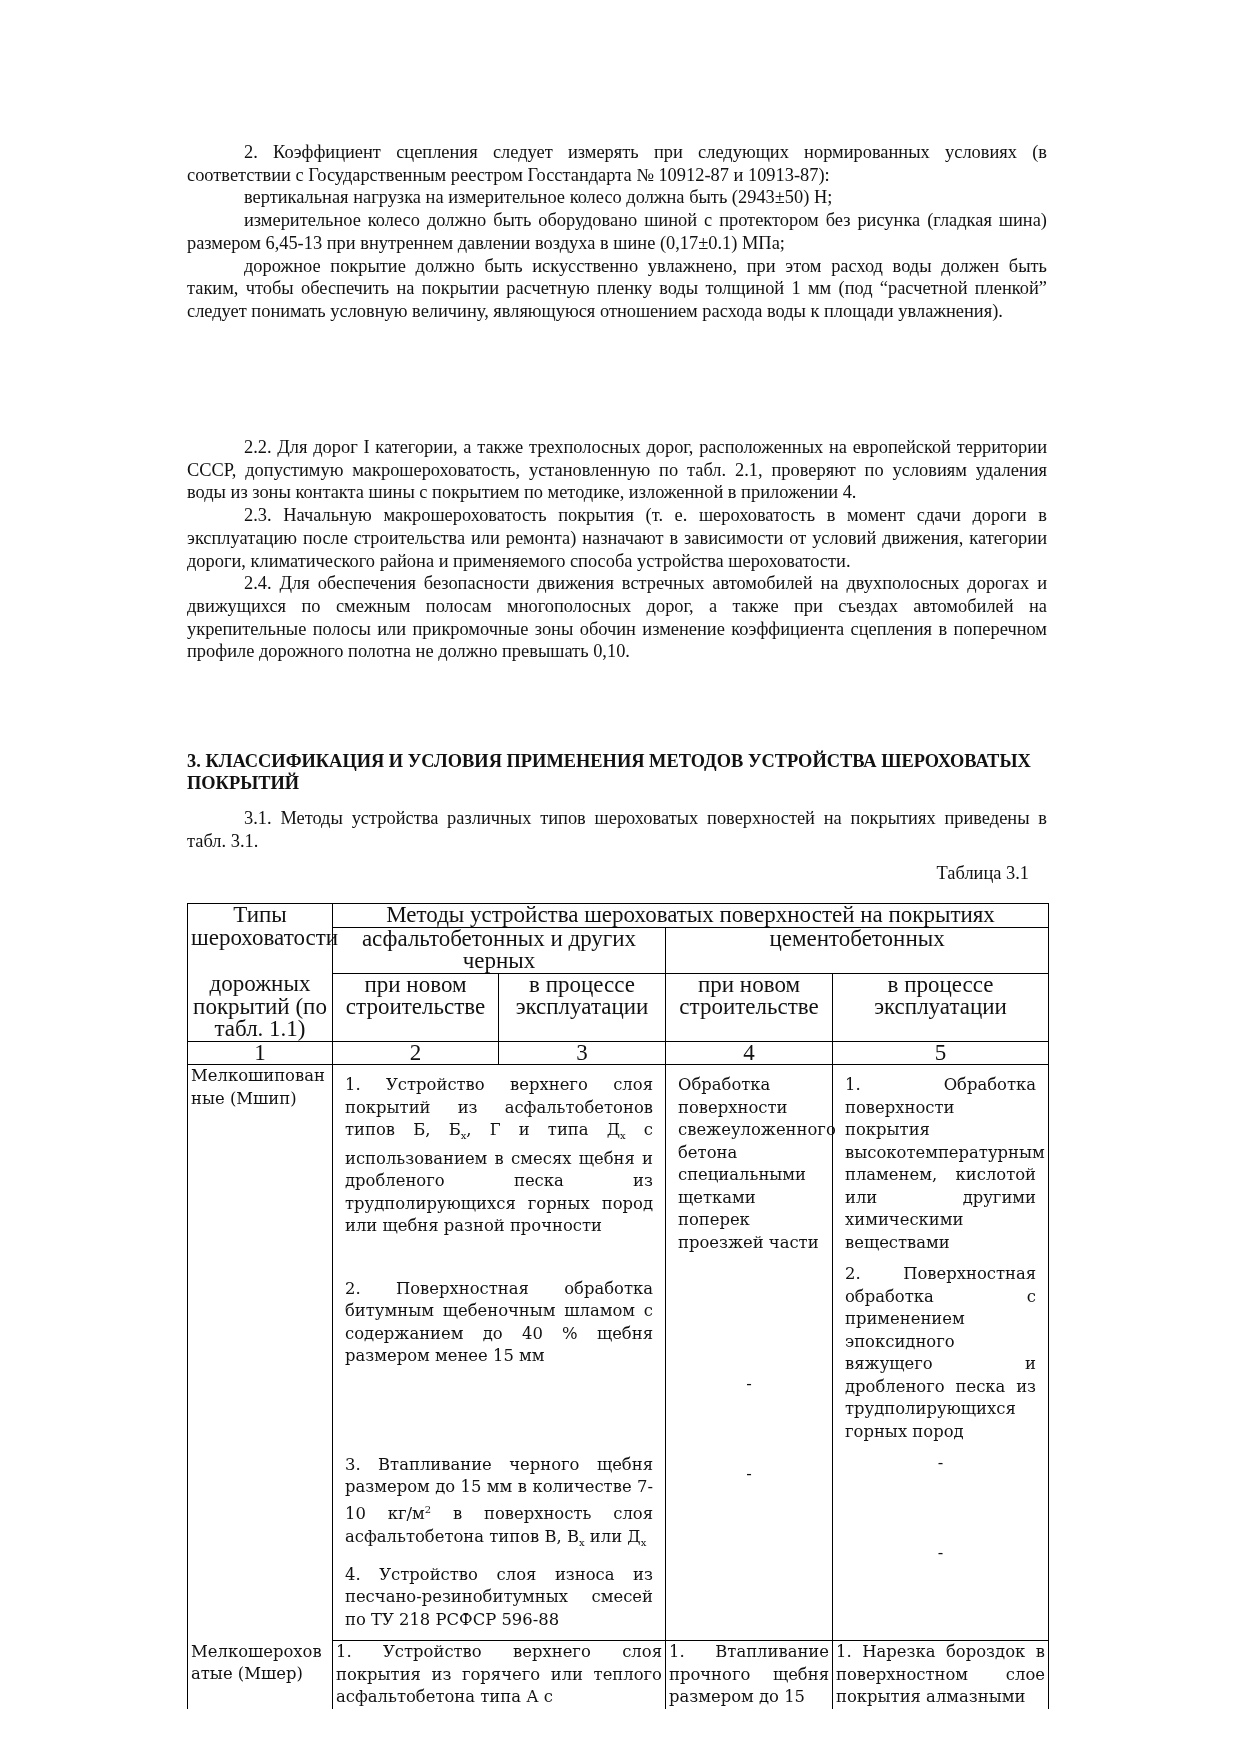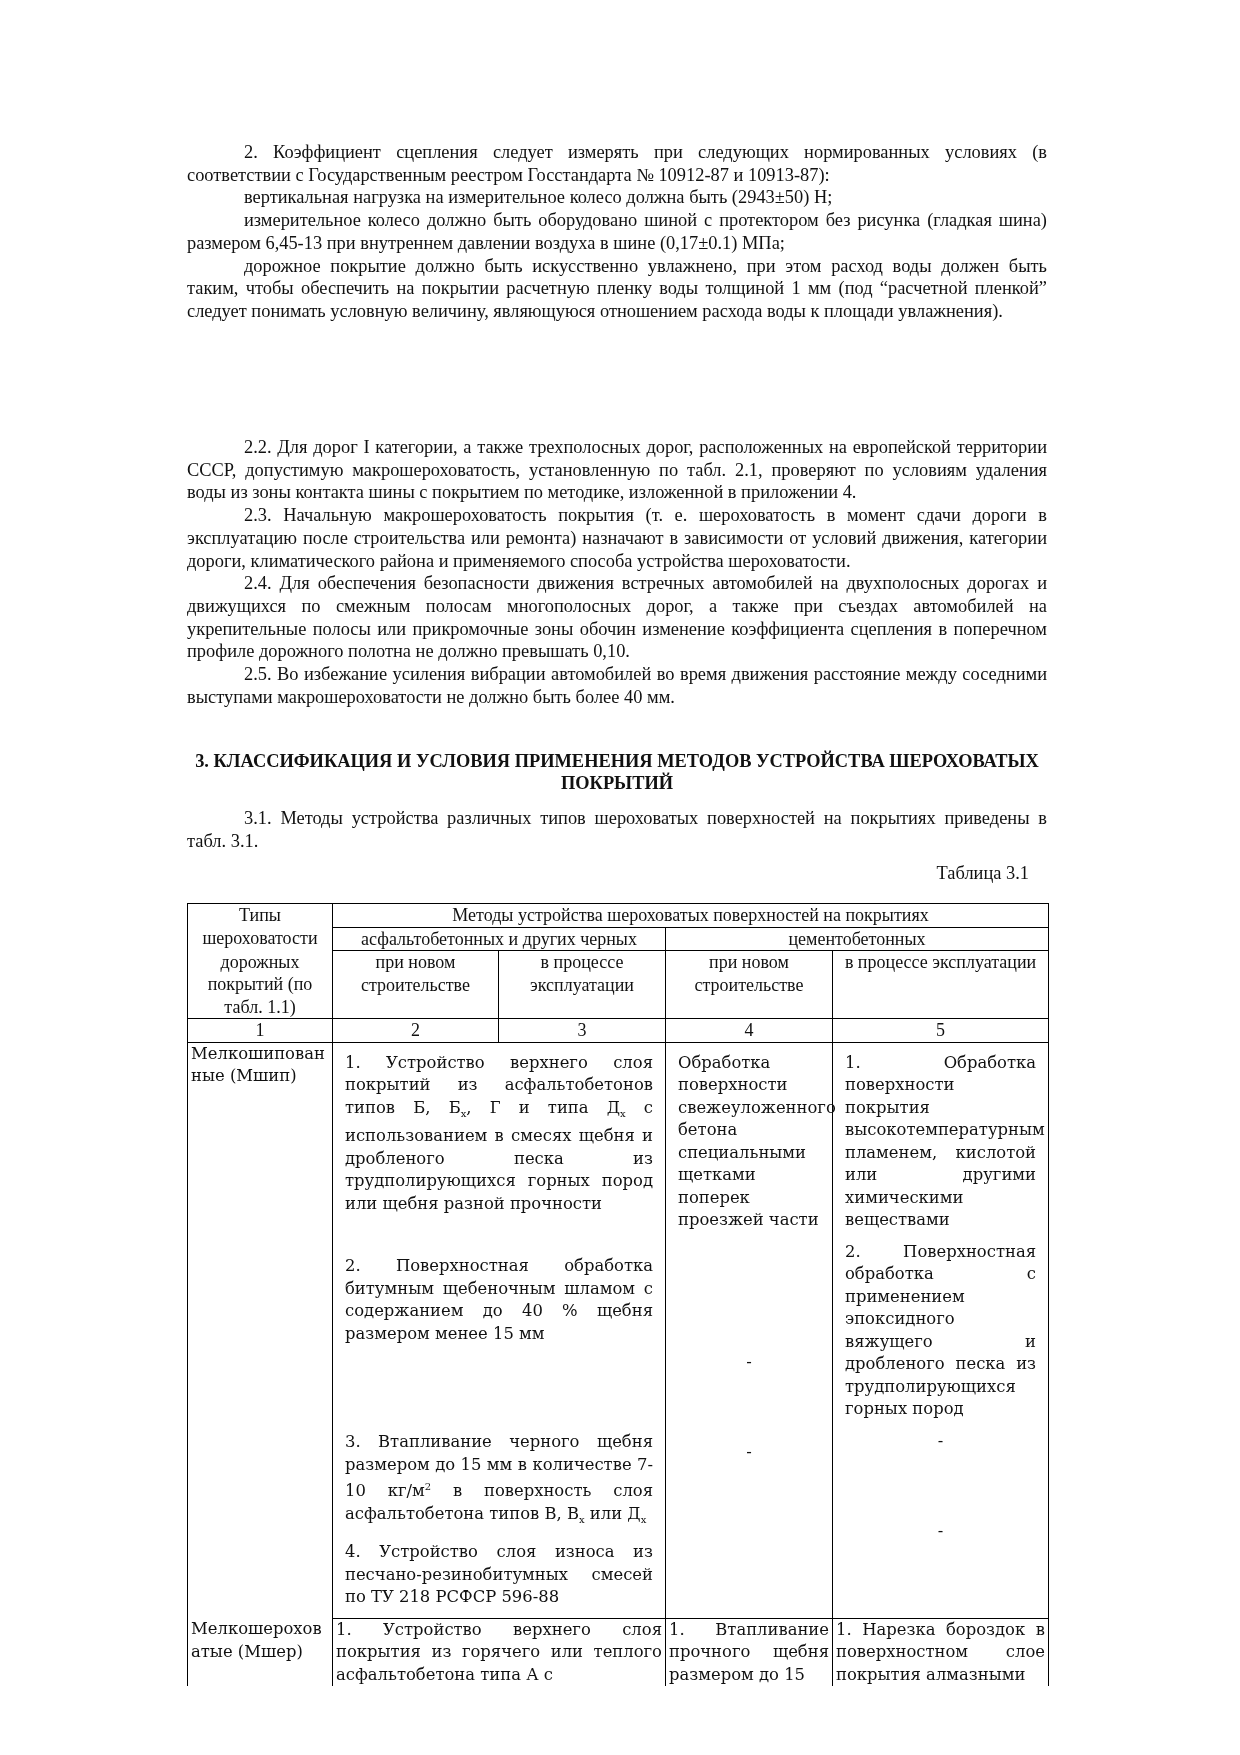--- a/index.html
+++ b/index.html
@@ -1,26 +1,26 @@
 <!DOCTYPE html>
 <html><head>
 <meta charset="utf-8">
 <style>
   html, body { margin:0; padding:0; background:#ffffff; }
   body { width:1240px; height:1755px; position:relative; overflow:hidden; color:#111; }
   .page { position:absolute; left:0; top:0; width:1240px; height:1474px; background:#fff; }
   .text-block { position:absolute; left:187px; width:860px; font-family:"Liberation Serif", serif; font-size:18.4px; line-height:22.7px; text-align:justify; }
   .text-block p { margin:0; text-indent:57px; }
-  .heading { position:absolute; left:187px; width:860px; top:750px; font-family:"Liberation Serif", serif; font-weight:bold; font-size:18.4px; line-height:22px; text-align:center; }
+  .heading { position:absolute; left:187px; width:860px; top:750px; font-family:"Liberation Serif", serif; font-weight:bold; font-size:18.4px; line-height:22px; }
   .table-caption { position:absolute; right:211px; top:863px; font-family:"Liberation Serif", serif; font-size:18.4px; }
   table.t { position:absolute; left:187px; top:903px; width:861px; border-collapse:collapse; font-family:"DejaVu Serif", "Liberation Serif", serif; font-size:16.4px; line-height:22.5px; table-layout:fixed; }
   table.t td { border:1.5px solid #000; padding:0 3px; vertical-align:top; }
   table.t td.c { text-align:center; }
   table.t td.j { text-align:justify; }
-  .hdr { font-family:"Liberation Serif", serif; font-size:18px; line-height:22.5px; }
+  .hdr { font-family:"Liberation Serif", serif; font-size:23px; line-height:22.5px; }
   .cell-part { margin:9px; }
   sub, sup { font-size:10px; }
   .gap { height:22px; }
   .dash { text-align:center; }
   .noborder-b { border-bottom:none !important; }
   .noborder-t { border-top:none !important; }
 </style>
 </head>
 <body>
 
@@ -30,21 +30,20 @@
     <p>2. Коэффициент сцепления следует измерять при следующих нормированных условиях (в соответствии с Государственным реестром Госстандарта № 10912-87 и 10913-87):</p>
     <p>вертикальная нагрузка на измерительное колесо должна быть (2943±50) Н;</p>
     <p>измерительное колесо должно быть оборудовано шиной с протектором без рисунка (гладкая шина) размером 6,45-13 при внутреннем давлении воздуха в шине (0,17±0.1) МПа;</p>
     <p>дорожное покрытие должно быть искусственно увлажнено, при этом расход воды должен быть таким, чтобы обеспечить на покрытии расчетную пленку воды толщиной 1 мм (под “расчетной пленкой” следует понимать условную величину, являющуюся отношением расхода воды к площади увлажнения).</p>
   </div>
 
   <div class="text-block" style="top:436px;">
     <p>2.2. Для дорог I категории, а также трехполосных дорог, расположенных на европейской территории СССР, допустимую макрошероховатость, установленную по табл. 2.1, проверяют по условиям удаления воды из зоны контакта шины с покрытием по методике, изложенной в приложении 4.</p>
     <p>2.3. Начальную макрошероховатость покрытия (т. е. шероховатость в момент сдачи дороги в эксплуатацию после строительства или ремонта) назначают в зависимости от условий движения, категории дороги, климатического района и применяемого способа устройства шероховатости.</p>
     <p>2.4. Для обеспечения безопасности движения встречных автомобилей на двухполосных дорогах и движущихся по смежным полосам многополосных дорог, а также при съездах автомобилей на укрепительные полосы или прикромочные зоны обочин изменение коэффициента сцепления в поперечном профиле дорожного полотна не должно превышать 0,10.</p>
-    <p>2.5. Во избежание усиления вибрации автомобилей во время движения расстояние между соседними выступами макрошероховатости не должно быть более 40 мм.</p>
   </div>
 
   <div class="heading">3. КЛАССИФИКАЦИЯ И УСЛОВИЯ ПРИМЕНЕНИЯ МЕТОДОВ УСТРОЙСТВА ШЕРОХОВАТЫХ ПОКРЫТИЙ</div>
 
   <div class="text-block" style="top:807px;">
     <p>3.1. Методы устройства различных типов шероховатых поверхностей на покрытиях приведены в табл. 3.1.</p>
   </div>
 
   <div class="table-caption">Таблица 3.1</div>
 

